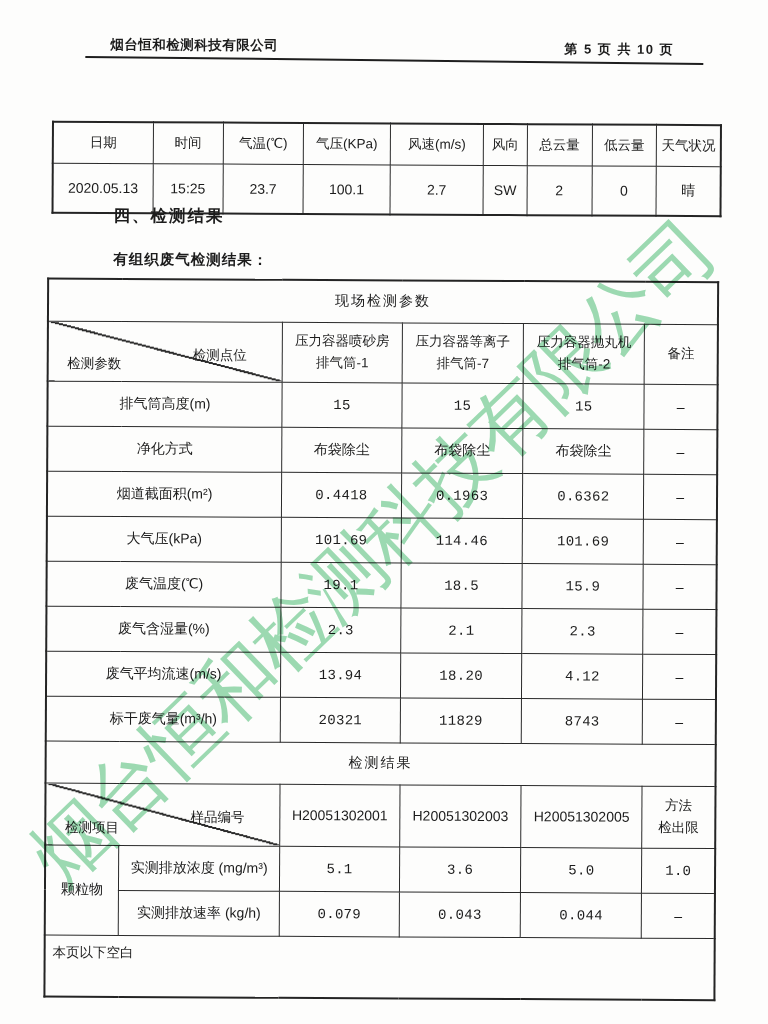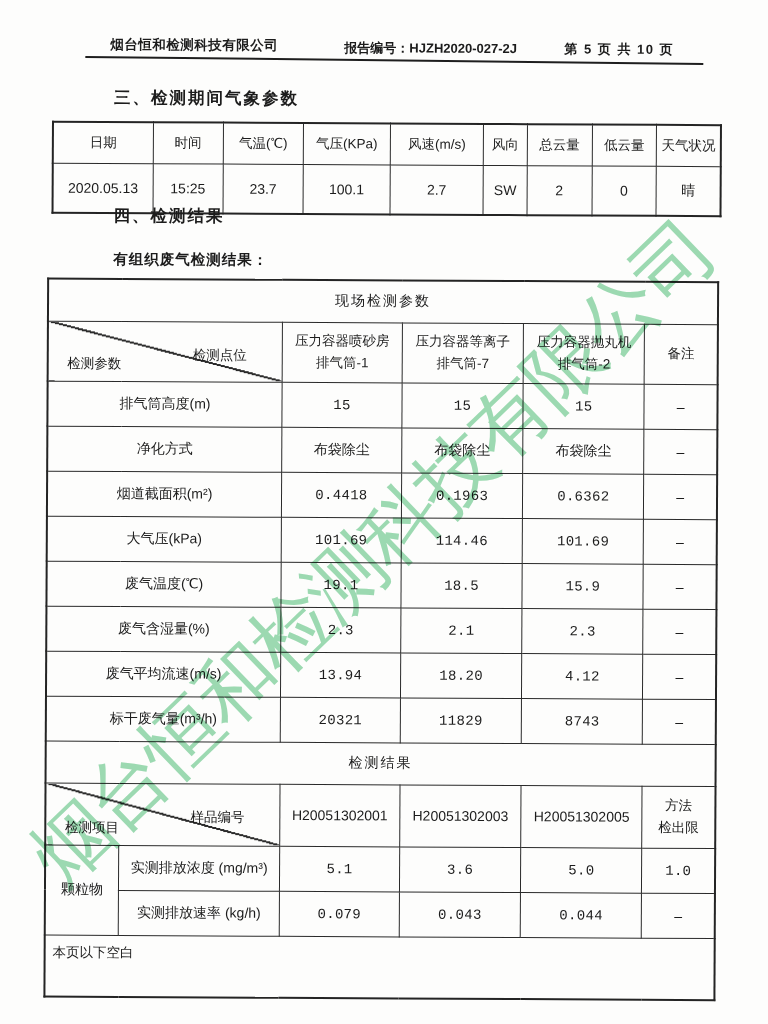--- a/index.html
+++ b/index.html
@@ -64,25 +64,23 @@
     pointer-events:none; z-index:5;
   }
 </style>
 </head>
 <body>
 
 <div class="page">
   <div class="content">
 
     <span class="hdr-company">烟台恒和检测科技有限公司</span>
-    <span class="hdr-report"><span>报告编号：</span><span>HJZH2020-027-2J</span></span>
     <span class="hdr-page">第 5 页 共 10 页</span>
     <div class="hdr-rule"></div>
 
-    <div class="title-3">三、检测期间气象参数</div>
     <table class="wt">
       <colgroup>
         <col style="width:15%">
           <col style="width:10.5%">
           <col style="width:12%">
         <col style="width:13%">
           <col style="width:14%">
           <col style="width:6.5%">
         <col style="width:9.7%">
           <col style="width:9.7%">

